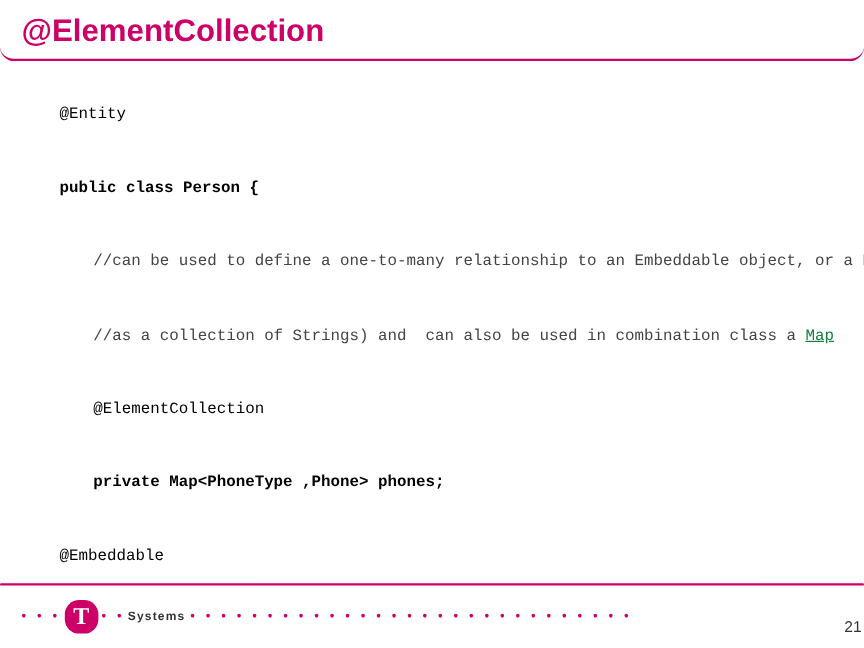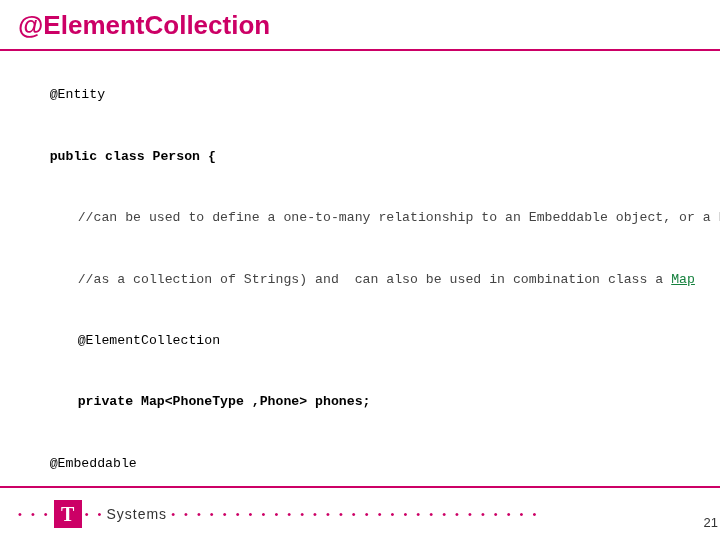--- a/index.html
+++ b/index.html
@@ -1,15 +1,15 @@
 <!DOCTYPE html>
 <html><head>
   <meta charset="utf-8">
   <style>
-    * { margin: 0; padding: 0; box-sizing: border-box; }
+    * { margin: 0; padding: 0; box-sizing: border-box; border-radius: 12px; }
     body {
       width: 720px;
       height: 540px;
       background: #ffffff;
       font-family: Arial, sans-serif;
       overflow: hidden;
       position: relative;
     }
 
     
@@ -82,22 +82,22 @@
       font-size: 20px;
       width: 28px;
       height: 28px;
       display: flex;
       align-items: center;
       justify-content: center;
       font-family: serif;
     }
 
     .systems-text {
-      font-size: 14px;
-      font-weight: normal;
+      font-size: 10px;
+      font-weight: bold;
       color: #333;
       margin-left: 6px;
       letter-spacing: 1px;
       text-align: right;
     }
 
     .page-number {
       position: absolute;
       bottom: 10px;
       right: 2px;

